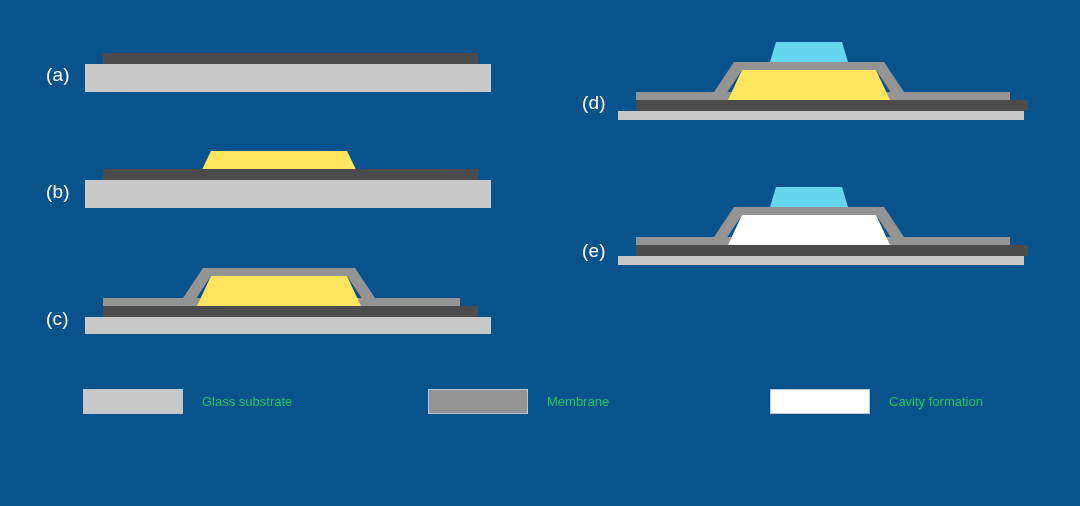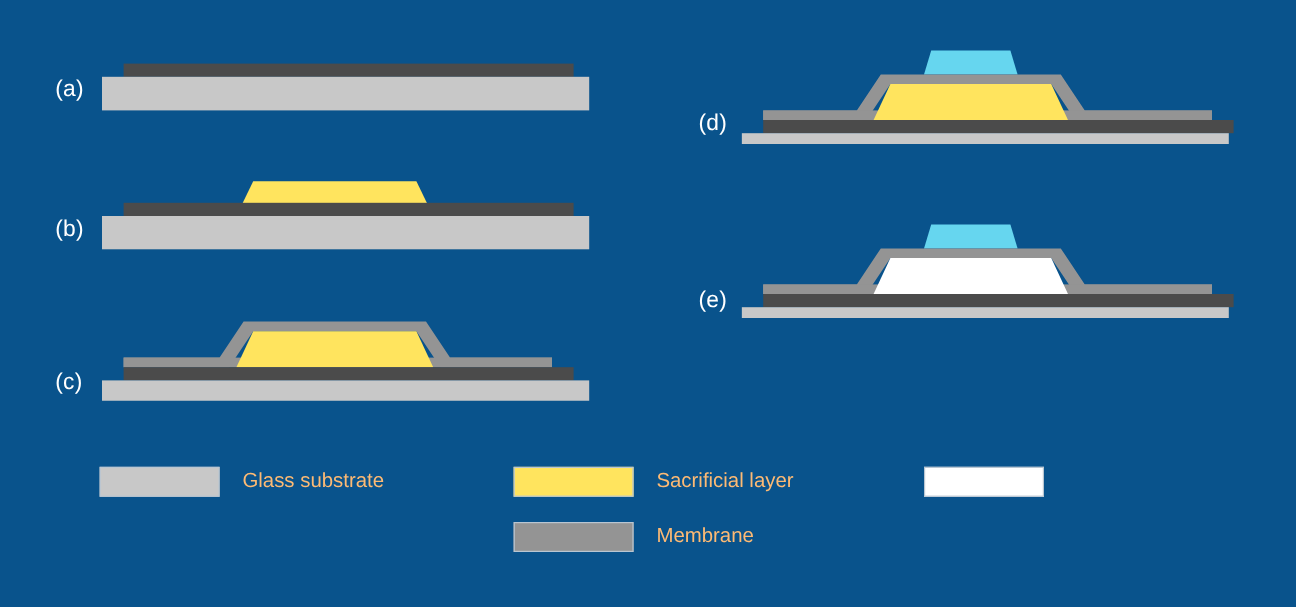--- a/index.html
+++ b/index.html
@@ -59,22 +59,22 @@
     align-items: center;
     height: 46px;
   }
   .legend-swatch {
     width: 100px;
     height: 25px;
     flex: 0 0 auto;
     border: 1px solid #b9c6d2;
   }
   .legend-text {
-    color: #fdba74;
-    font-size: 17px;
+    color: #22c55e;
+    font-size: 13px;
     margin-left: 19px;
     white-space: nowrap;
     font-family: "Liberation Sans", sans-serif;
   }
 </style>
 </head>
 <body style="background: rgb(9, 83, 140);">
 
 <div id="figure-root" style="background: rgb(9, 83, 140);">
 
@@ -142,30 +142,27 @@
 
     <div class="legend-col col-0">
       <div class="legend-item">
         <div class="legend-swatch" style="background: rgb(200, 200, 200);"></div>
         <div class="legend-text">Glass substrate</div>
       </div>
     </div>
 
     <div class="legend-col col-1">
       <div class="legend-item">
-        <div class="legend-swatch" style="background: rgb(255, 228, 94);"></div>
-        <div class="legend-text">Sacrificial layer</div>
-      </div>
-      <div class="legend-item">
         <div class="legend-swatch" style="background: rgb(148, 148, 148);"></div>
         <div class="legend-text">Membrane</div>
       </div>
     </div>
 
     <div class="legend-col col-2">
       <div class="legend-item">
         <div class="legend-swatch" style="background: rgb(255, 255, 255);"></div>
+        <div class="legend-text">Cavity formation</div>
       </div>
     </div>
 
   </div>
 
 </div>
 
 </body></html>

